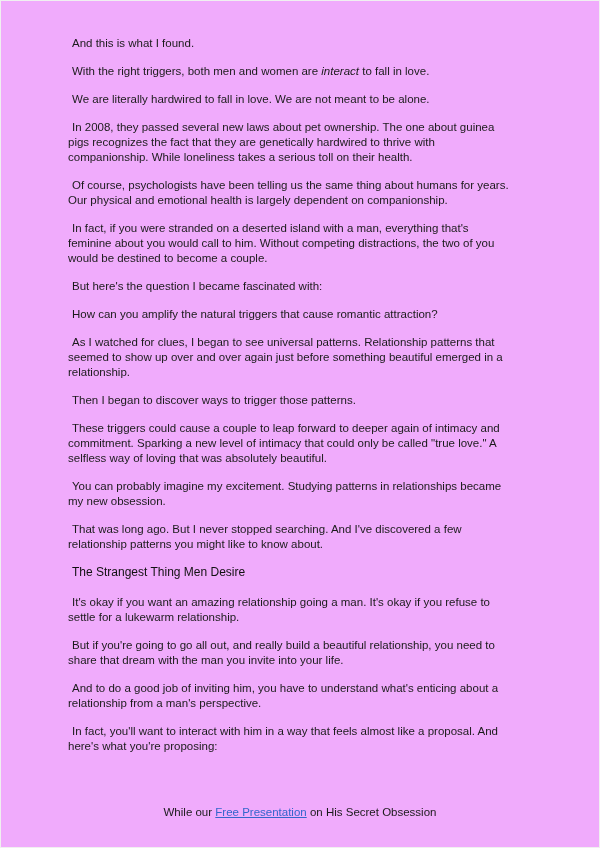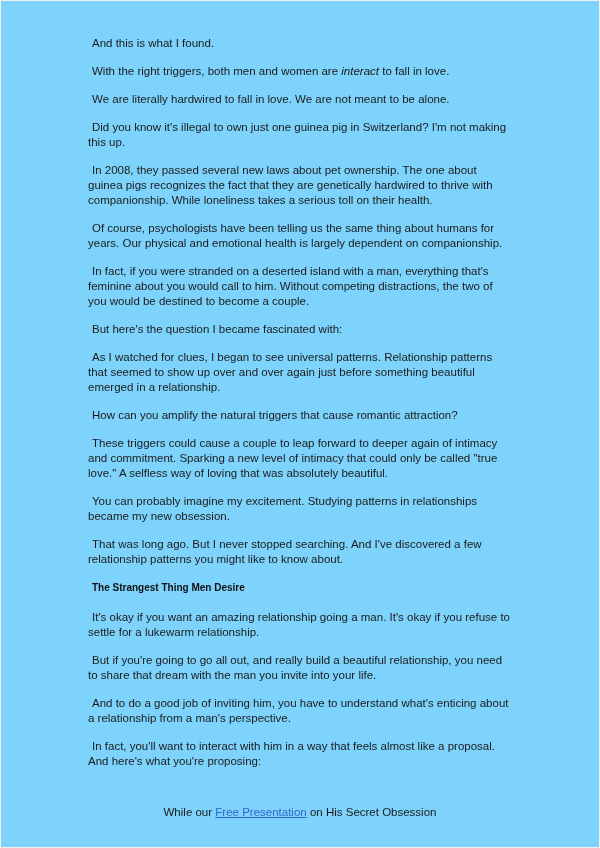--- a/index.html
+++ b/index.html
@@ -12,35 +12,35 @@
     height: 848px;
     font-family: "Liberation Sans", sans-serif;
     color: #1b1b1b;
     position: relative;
     overflow: hidden;
   }
   .page {
     box-sizing: border-box;
     width: 600px;
     height: 848px;
-    padding: 36px 88px 0 88px;
-    background: #7dd3fc;
+    padding: 36px 88px 0 68px;
+    background: #f0abfc;
     box-shadow: inset 0 0 0 1px #f0f0f0;
     position: relative;
   }
   .content p {
     font-size: 11.5px;
     line-height: 15px;
     margin: 0 0 13px 0;
     text-indent: 4px;
   }
   .content h2.heading {
-    font-size: 10px;
+    font-size: 12px;
     line-height: 15px;
-    font-weight: bold;
+    font-weight: normal;
     margin: 2px 0 15px 0;
     text-indent: 4px;
     color: #111111;
   }
   .content em {
     font-style: italic;
   }
   .footer {
     position: absolute;
     left: 0;
@@ -61,27 +61,27 @@
 <body>
 
 <div class="page">
   <div class="content">
 
     <p>And this is what I found.</p>
 
     <p><span>With the right triggers, both men and women are </span><em>interact</em><span> to fall in love.</span></p>
 
     <p>We are literally hardwired to fall in love. We are not meant to be alone.</p>
-    <p>Did you know it's illegal to own just one guinea pig in Switzerland? I'm not making this up.</p>
     <p>In 2008, they passed several new laws about pet ownership. The one about guinea pigs recognizes the fact that they are genetically hardwired to thrive with companionship. While loneliness takes a serious toll on their health.</p>
     <p>Of course, psychologists have been telling us the same thing about humans for years. Our physical and emotional health is largely dependent on companionship.</p>
     <p>In fact, if you were stranded on a deserted island with a man, everything that's feminine about you would call to him. Without competing distractions, the two of you would be destined to become a couple.</p>
     <p>But here's the question I became fascinated with:</p>
+    <p>How can you amplify the natural triggers that cause romantic attraction?</p>
     <p>As I watched for clues, I began to see universal patterns. Relationship patterns that seemed to show up over and over again just before something beautiful emerged in a relationship.</p>
-    <p>How can you amplify the natural triggers that cause romantic attraction?</p>
+    <p>Then I began to discover ways to trigger those patterns.</p>
     <p>These triggers could cause a couple to leap forward to deeper again of intimacy and commitment. Sparking a new level of intimacy that could only be called "true love." A selfless way of loving that was absolutely beautiful.</p>
     <p>You can probably imagine my excitement. Studying patterns in relationships became my new obsession.</p>
     <p>That was long ago. But I never stopped searching. And I've discovered a few relationship patterns you might like to know about.</p>
 
     <h2 class="heading">The Strangest Thing Men Desire</h2>
 
     <p>It's okay if you want an amazing relationship going a man. It's okay if you refuse to settle for a lukewarm relationship.</p>
     <p>But if you're going to go all out, and really build a beautiful relationship, you need to share that dream with the man you invite into your life.</p>
     <p>And to do a good job of inviting him, you have to understand what's enticing about a relationship from a man's perspective.</p>
     <p>In fact, you'll want to interact with him in a way that feels almost like a proposal. And here's what you're proposing:</p>

